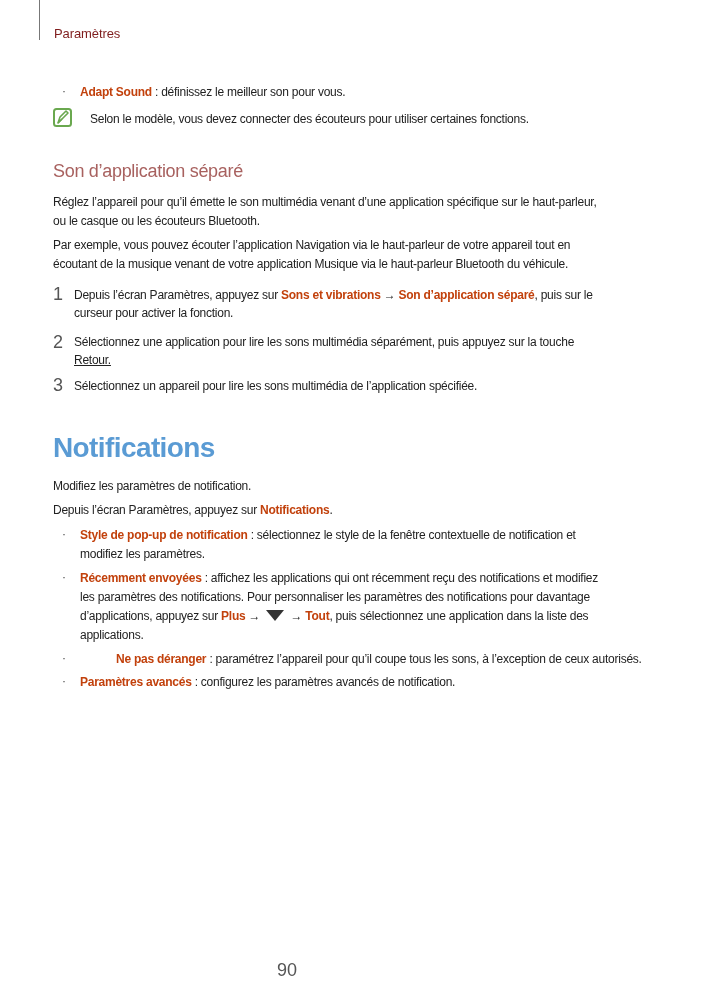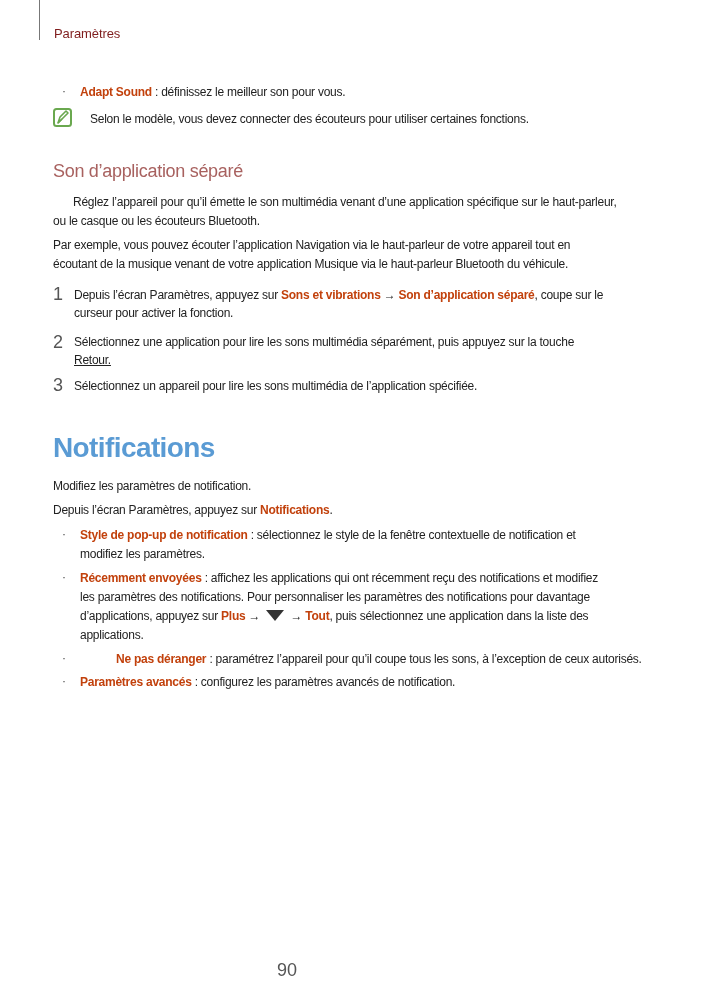--- a/index.html
+++ b/index.html
@@ -29,28 +29,28 @@
 </div>
 
 <svg class="note-icon" viewBox="0 0 20 19">
   <rect x="1" y="1" width="17" height="17" rx="2.5" fill="none" stroke="#6aa84f" stroke-width="2"></rect>
   <path d="M5 15 L7 9 L13 3 L15 5 L9 11 Z" fill="none" stroke="#6aa84f" stroke-width="1.6" stroke-linejoin="round"></path>
   <path d="M5 15 L9 11" stroke="#6aa84f" stroke-width="1.4"></path>
 </svg>
 <div class="line" style="left:90px;top:111px;">Selon le modèle, vous devez connecter des écouteurs pour utiliser certaines fonctions.</div>
 
 <div class="h2">Son d’application séparé</div>
-<div class="line" style="left:53px;top:194px;margin-left:20px;">Réglez l’appareil pour qu’il émette le son multimédia venant d’une application spécifique sur le haut-parleur,</div>
+<div class="line" style="left:53px;top:194px;">Réglez l’appareil pour qu’il émette le son multimédia venant d’une application spécifique sur le haut-parleur,</div>
 <div class="line" style="left:53px;top:213px;">ou le casque ou les écouteurs Bluetooth.</div>
 <div class="line" style="left:53px;top:237px;">Par exemple, vous pouvez écouter l’application Navigation via le haut-parleur de votre appareil tout en</div>
 <div class="line" style="left:53px;top:256px;">écoutant de la musique venant de votre application Musique via le haut-parleur Bluetooth du véhicule.</div>
 
 <div class="step-num" style="left:53px;top:285px;">1</div>
 <div class="line" style="left:74px;top:287px;">
-  <span>Depuis l’écran Paramètres, appuyez sur </span><b>Sons et vibrations</b><span> → </span><b>Son d’application séparé</b><span>, coupe sur le</span>
+  <span>Depuis l’écran Paramètres, appuyez sur </span><b>Sons et vibrations</b><span> → </span><b>Son d’application séparé</b><span>, puis sur le</span>
 </div>
 <div class="line" style="left:74px;top:305px;">curseur pour activer la fonction.</div>
 
 <div class="step-num" style="left:53px;top:333px;">2</div>
 <div class="line" style="left:74px;top:334px;">Sélectionnez une application pour lire les sons multimédia séparément, puis appuyez sur la touche</div>
 <div class="line" style="left:74px;top:352px;text-decoration:underline;">Retour.</div>
 
 <div class="step-num" style="left:53px;top:376px;">3</div>
 <div class="line" style="left:74px;top:378px;">Sélectionnez un appareil pour lire les sons multimédia de l’application spécifiée.</div>
 

